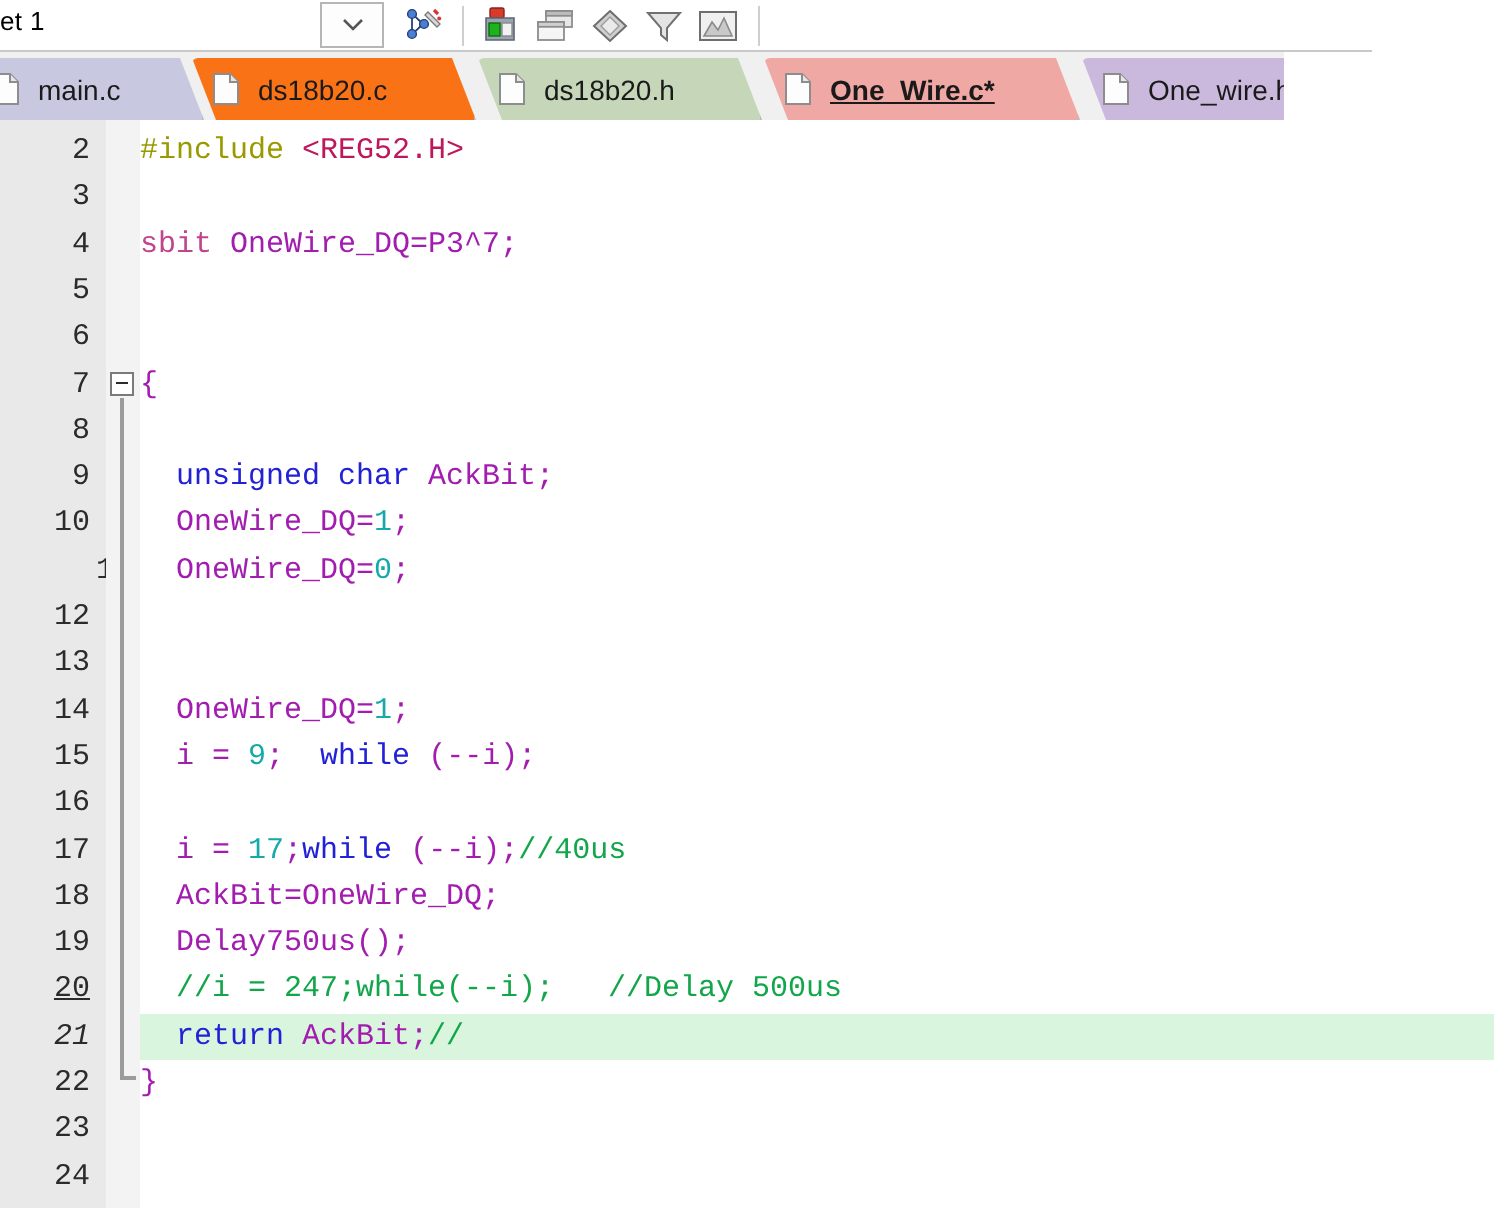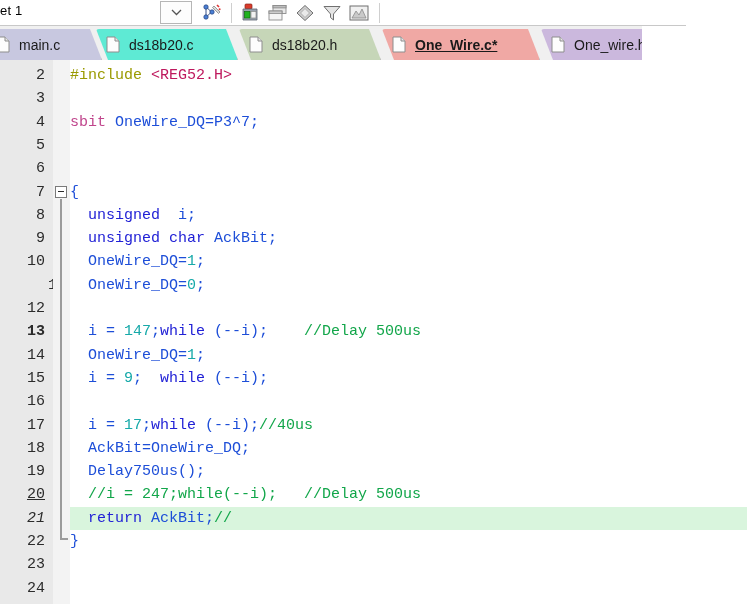--- a/index.html
+++ b/index.html
@@ -93,21 +93,21 @@
     font-size:15px;color:#2b2b2b;
   }
 
   
   .t-pre{color:#9a9a00;}
   .t-inc{color:#be185d;}
   .t-kw{color:#2121d6;}
   .t-kw2{color:#c0458c;}
   .t-num{color:#16a9a9;}
   .t-cmt{color:#12a64a;}
-  .t-txt{color:#1d4ed8;}
+  .t-txt{color:#a21caf;}
 
   
   .foldbox{
     position:absolute;left:55px;top:5px;width:12px;height:12px;
     border:1px solid #7a7a7a;background:#ffffff;
     box-sizing:border-box;
   }
   .foldbox:before{
     content:"";position:absolute;left:2px;top:4px;width:6px;height:1px;background:#2b2b2b;
   }
@@ -191,21 +191,21 @@
   </div>
 
   <div id="tabbar">
       <div class="tab" style="left: -14px; width: 116px; background: rgb(200, 200, 224); z-index: 10; border-right: 1px solid rgb(185, 185, 185); clip-path: polygon(0px 0px, 104px 0px, 116px 31px, 12px 31px);">
         <span class="tdoc"><svg width="14" height="17" viewBox="0 0 14 17">
             <path d="M1 1 L9 1 L13 5 L13 16 L1 16 Z" fill="#fdfdfd" stroke="#8d8d8d" stroke-width="1"></path>
             <path d="M9 1 L9 5 L13 5" fill="#e6e6e6" stroke="#8d8d8d" stroke-width="1"></path>
           </svg></span>
         <span class="tlabel">main.c</span>
       </div>
-      <div class="tab" style="left: 96px; width: 142px; background: #5eead4; z-index: 9; border-right: 1px solid rgb(185, 185, 185); clip-path: polygon(0px 0px, 130px 0px, 142px 31px, 12px 31px);">
+      <div class="tab" style="left: 96px; width: 142px; background: #f97316; z-index: 9; border-right: 1px solid rgb(185, 185, 185); clip-path: polygon(0px 0px, 130px 0px, 142px 31px, 12px 31px);">
         <span class="tdoc"><svg width="14" height="17" viewBox="0 0 14 17">
             <path d="M1 1 L9 1 L13 5 L13 16 L1 16 Z" fill="#fdfdfd" stroke="#8d8d8d" stroke-width="1"></path>
             <path d="M9 1 L9 5 L13 5" fill="#e6e6e6" stroke="#8d8d8d" stroke-width="1"></path>
           </svg></span>
         <span class="tlabel">ds18b20.c</span>
       </div>
       <div class="tab" style="left: 239px; width: 142px; background: rgb(198, 214, 184); z-index: 8; border-right: 1px solid rgb(185, 185, 185); clip-path: polygon(0px 0px, 130px 0px, 142px 31px, 12px 31px);">
         <span class="tdoc"><svg width="14" height="17" viewBox="0 0 14 17">
             <path d="M1 1 L9 1 L13 5 L13 16 L1 16 Z" fill="#fdfdfd" stroke="#8d8d8d" stroke-width="1"></path>
             <path d="M9 1 L9 5 L13 5" fill="#e6e6e6" stroke="#8d8d8d" stroke-width="1"></path>
@@ -241,21 +241,21 @@
         <div class="lnum" style="position: absolute; top: 27.3px; left: 0px;">3</div>
         <div class="lnum" style="position: absolute; top: 50.6px; left: 0px;">4</div>
         <div class="lnum" style="position: absolute; top: 73.9px; left: 0px;">5</div>
         <div class="lnum" style="position: absolute; top: 97.2px; left: 0px;">6</div>
         <div class="lnum" style="position: absolute; top: 120.5px; left: 0px;">7</div>
         <div class="lnum" style="position: absolute; top: 143.8px; left: 0px;">8</div>
         <div class="lnum" style="position: absolute; top: 167.1px; left: 0px;">9</div>
         <div class="lnum" style="position: absolute; top: 190.4px; left: 0px;">10</div>
         <div class="lnum" style="position: absolute; top: 213.7px; left: 0px; margin-left: 21px;">11</div>
         <div class="lnum" style="position: absolute; top: 237px; left: 0px;">12</div>
-        <div class="lnum" style="position: absolute; top: 260.3px; left: 0px; font-weight: bold;">13</div>
+        <div class="lnum" style="position: absolute; top: 260.3px; left: 0px;">13</div>
         <div class="lnum" style="position: absolute; top: 283.6px; left: 0px;">14</div>
         <div class="lnum" style="position: absolute; top: 306.9px; left: 0px;">15</div>
         <div class="lnum" style="position: absolute; top: 330.2px; left: 0px;">16</div>
         <div class="lnum" style="position: absolute; top: 353.5px; left: 0px;">17</div>
         <div class="lnum" style="position: absolute; top: 376.8px; left: 0px;">18</div>
         <div class="lnum" style="position: absolute; top: 400.1px; left: 0px;">19</div>
         <div class="lnum" style="position: absolute; top: 423.4px; left: 0px; text-decoration: underline;">20</div>
         <div class="lnum" style="position: absolute; top: 446.7px; left: 0px; font-style: italic;">21</div>
         <div class="lnum" style="position: absolute; top: 470px; left: 0px;">22</div>
         <div class="lnum" style="position: absolute; top: 493.3px; left: 0px;">23</div>
@@ -265,26 +265,24 @@
         <div class="foldbox" style="left: 2px; top: 125.5px;"></div>
         <div class="foldbar" style="left: 7px; top: 138.5px; height: 339.5px;"></div>
         <div class="foldend" style="left: 7px; top: 478px;"></div>
       </div>
     <div id="codearea">
         <div class="row" style="position: absolute; top: 4px; left: 0px; right: 0px;"><span class="t-pre">#include </span><span class="t-inc">&lt;REG52.H&gt;</span></div>
         <div class="row" style="position: absolute; top: 27.3px; left: 0px; right: 0px;"></div>
         <div class="row" style="position: absolute; top: 50.6px; left: 0px; right: 0px;"><span class="t-kw2">sbit</span><span class="t-txt"> OneWire_DQ=P3^7;</span></div>
         <div class="row" style="position: absolute; top: 73.9px; left: 0px; right: 0px;"></div>
         <div class="row" style="position: absolute; top: 120.5px; left: 0px; right: 0px;"><span class="t-txt">{</span></div>
-        <div class="row" style="position: absolute; top: 143.8px; left: 0px; right: 0px;"><span class="t-txt">  </span><span class="t-kw">unsigned</span><span class="t-txt">  i;</span></div>
         <div class="row" style="position: absolute; top: 167.1px; left: 0px; right: 0px;"><span class="t-txt">  </span><span class="t-kw">unsigned char</span><span class="t-txt"> AckBit;</span></div>
         <div class="row" style="position: absolute; top: 190.4px; left: 0px; right: 0px;"><span class="t-txt">  OneWire_DQ=</span><span class="t-num">1</span><span class="t-txt">;</span></div>
         <div class="row" style="position: absolute; top: 213.7px; left: 0px; right: 0px;"><span class="t-txt">  OneWire_DQ=</span><span class="t-num">0</span><span class="t-txt">;</span></div>
         <div class="row" style="position: absolute; top: 237px; left: 0px; right: 0px;"></div>
-        <div class="row" style="position: absolute; top: 260.3px; left: 0px; right: 0px;"><span class="t-txt">  i = </span><span class="t-num">147</span><span class="t-txt">;</span><span class="t-kw">while</span><span class="t-txt"> (--i);    </span><span class="t-cmt">//Delay 500us</span></div>
         <div class="row" style="position: absolute; top: 283.6px; left: 0px; right: 0px;"><span class="t-txt">  OneWire_DQ=</span><span class="t-num">1</span><span class="t-txt">;</span></div>
         <div class="row" style="position: absolute; top: 306.9px; left: 0px; right: 0px;"><span class="t-txt">  i = </span><span class="t-num">9</span><span class="t-txt">;  </span><span class="t-kw">while</span><span class="t-txt"> (--i);</span></div>
         <div class="row" style="position: absolute; top: 330.2px; left: 0px; right: 0px;"></div>
         <div class="row" style="position: absolute; top: 353.5px; left: 0px; right: 0px;"><span class="t-txt">  i = </span><span class="t-num">17</span><span class="t-txt">;</span><span class="t-kw">while</span><span class="t-txt"> (--i);</span><span class="t-cmt">//40us</span></div>
         <div class="row" style="position: absolute; top: 376.8px; left: 0px; right: 0px;"><span class="t-txt">  AckBit=OneWire_DQ;</span></div>
         <div class="row" style="position: absolute; top: 400.1px; left: 0px; right: 0px;"><span class="t-txt">  Delay750us();</span></div>
         <div class="row" style="position: absolute; top: 423.4px; left: 0px; right: 0px;"><span class="t-cmt">  //i = 247;while(--i);   //Delay 500us</span></div>
         <div class="row" style="position: absolute; top: 446.7px; left: 0px; right: 0px; background: rgb(217, 245, 221);"><span class="t-txt">  </span><span class="t-kw">return</span><span class="t-txt"> AckBit;</span><span class="t-cmt">//</span></div>
         <div class="row" style="position: absolute; top: 470px; left: 0px; right: 0px;"><span class="t-txt">}</span></div>
         <div class="row" style="position: absolute; top: 493.3px; left: 0px; right: 0px;"></div>

